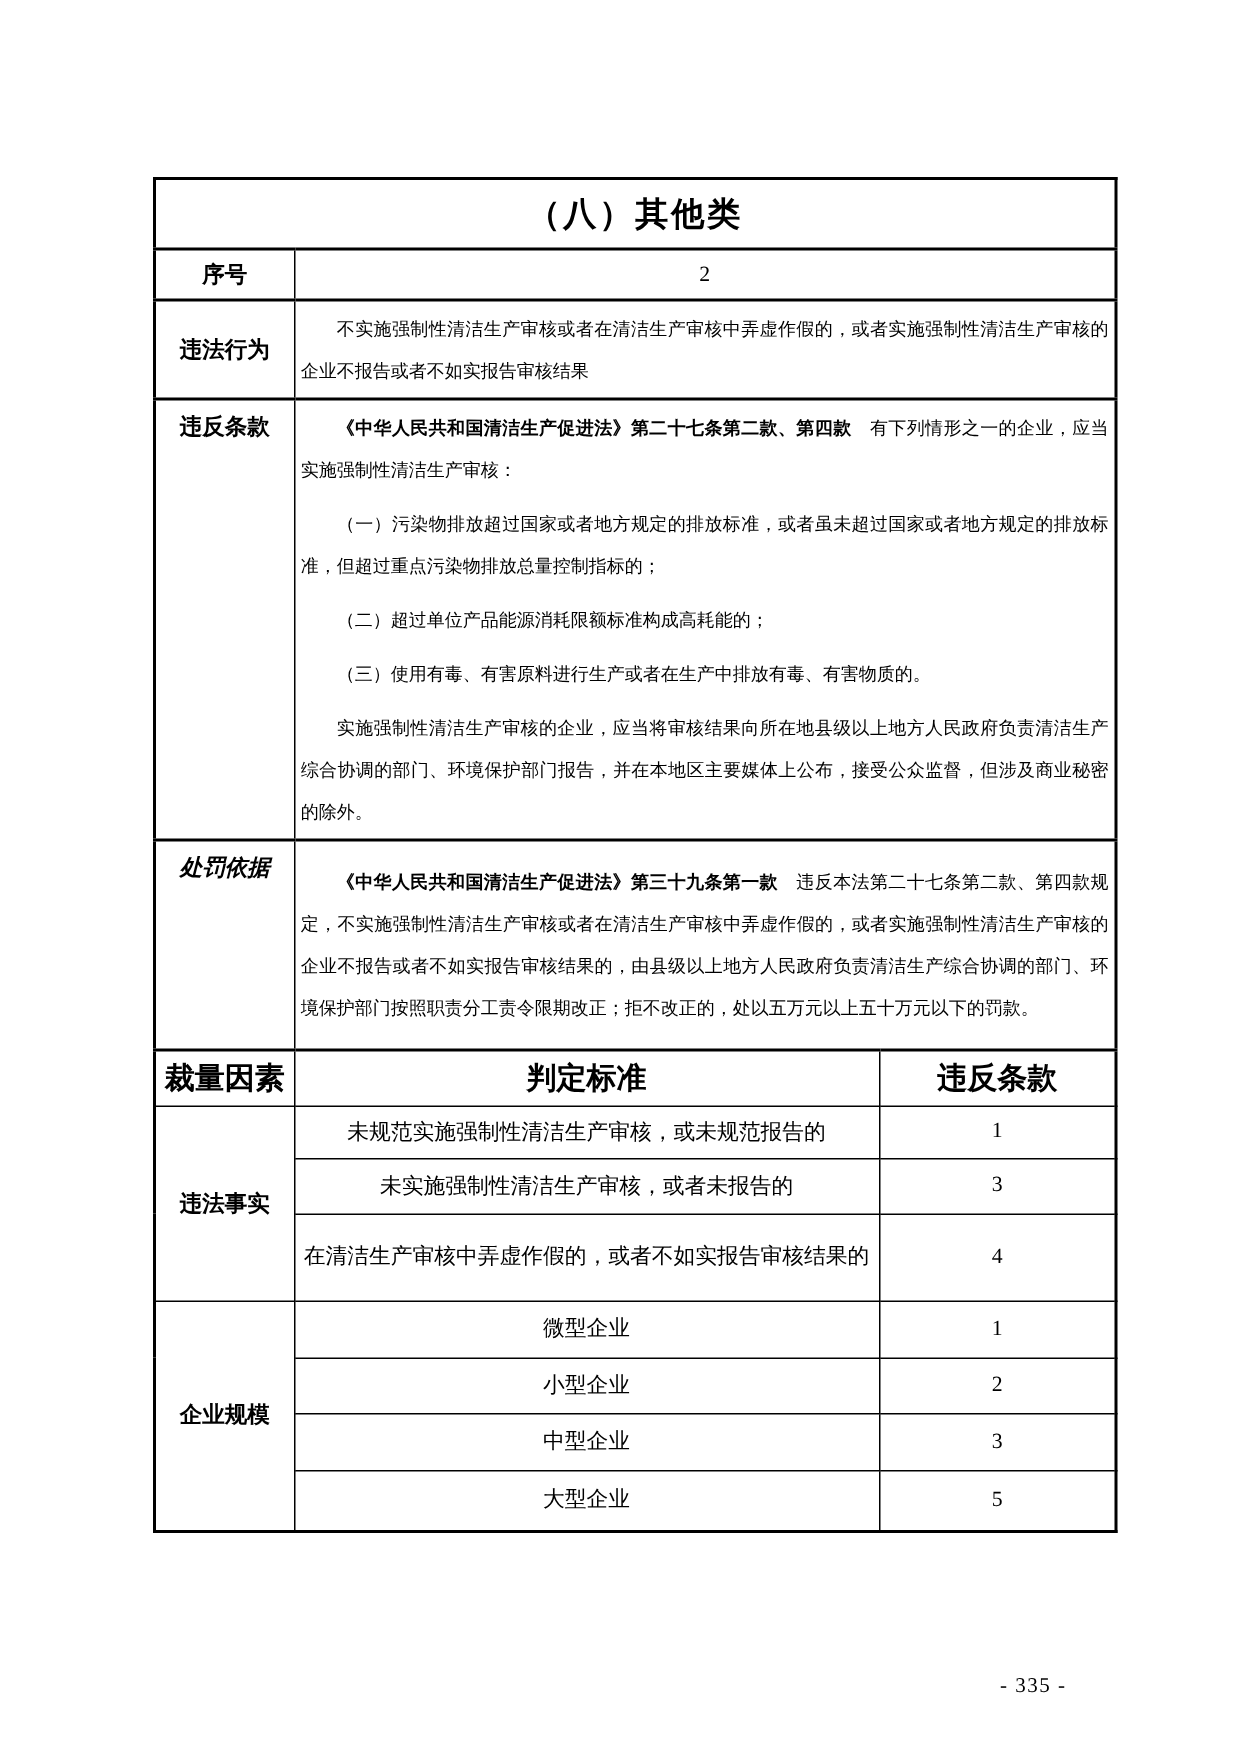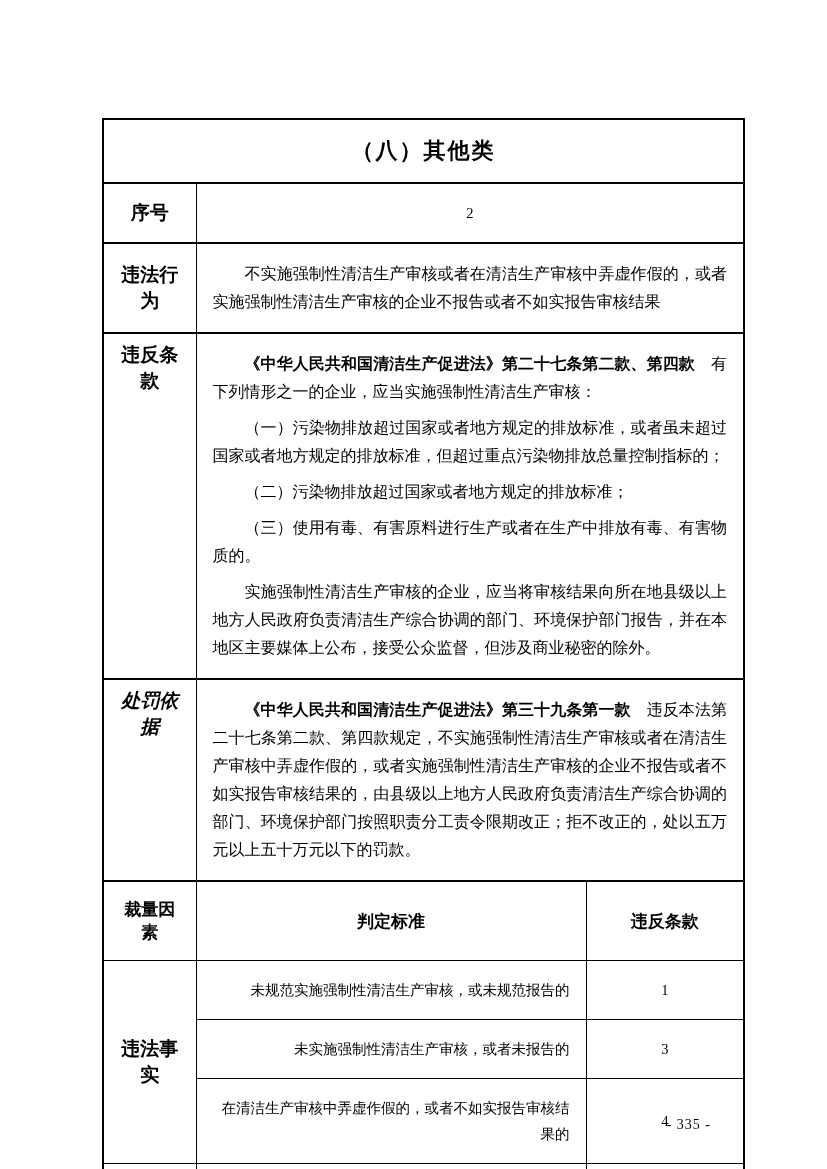--- a/index.html
+++ b/index.html
@@ -14,43 +14,43 @@
   .doc-table {
     position: absolute;
     left: 102px; top: 118px;
     width: 641px;
     border-collapse: collapse;
     table-layout: fixed;
     border: 2px solid #000;
   }
   .doc-table td {
     border: 1px solid #000;
-    padding: 16px;
+    padding: 4px;
     vertical-align: middle;
   }
   tr.sec > td { border-top: 2px solid #000; }
   .title-cell {
     height: 47px;
     text-align: center;
     font-size: 22px;
     font-weight: bold;
     letter-spacing: 2px;
   }
   .label-cell {
     text-align: center;
     font-weight: bold;
-    font-size: 19px;
+    font-size: 15px;
     padding: 2px;
   }
   .value-center {
     text-align: center;
     font-size: 14.5px;
   }
   .content-cell {
-    font-size: 16px;
+    font-size: 12px;
     line-height: 28px;
     padding: 4px 10px;
     text-align: justify;
   }
   .content-cell p {
     margin: 0 0 8px 0;
     text-indent: 2em;
   }
   .content-cell p:last-child { margin-bottom: 0; }
   .r-serial   { height: 34px; }
@@ -59,34 +59,34 @@
   .r-basis    { height: 140px; }
   .r-head     { height: 37px; }
   .r-fact1    { height: 34px; }
   .r-fact2    { height: 37px; }
   .r-fact3    { height: 58px; }
   .r-scale1   { height: 38px; }
   .r-scale2   { height: 37px; }
   .r-scale3   { height: 38px; }
   .r-scale4   { height: 41px; }
   .criteria-cell {
-    text-align: right;
+    text-align: center;
     font-size: 14.5px;
     line-height: 26px;
     padding: 2px 8px;
   }
   .level-cell {
     text-align: center;
     font-size: 14.5px;
     padding: 2px;
   }
   .head-cell {
     text-align: center;
     font-weight: bold;
-    font-size: 17px;
+    font-size: 20px;
   }
   .clause-cell { vertical-align: top; padding-top: 6px; }
   .basis-cell  { vertical-align: top; padding-top: 2px; border-radius: 30px; }
   .page-number {
     position: absolute;
     top: 1117px;
     right: 116px;
     font-size: 14px;
     letter-spacing: 1px;
   }
@@ -118,21 +118,21 @@
       <td class="content-cell" colspan="2">
         <p>不实施强制性清洁生产审核或者在清洁生产审核中弄虚作假的，或者实施强制性清洁生产审核的企业不报告或者不如实报告审核结果</p>
       </td>
     </tr>
 
     <tr class="sec r-clause">
       <td class="label-cell" style="vertical-align:top; padding-top:8px;">违反条款</td>
       <td class="content-cell clause-cell" colspan="2">
         <p><b>《中华人民共和国清洁生产促进法》第二十七条第二款、第四款</b><span>　有下列情形之一的企业，应当实施强制性清洁生产审核：</span></p>
         <p>（一）污染物排放超过国家或者地方规定的排放标准，或者虽未超过国家或者地方规定的排放标准，但超过重点污染物排放总量控制指标的；</p>
-        <p>（二）污染物排放超过国家或者地方规定的排放标准；</p>
+        <p>（二）超过单位产品能源消耗限额标准构成高耗能的；</p>
         <p>（三）使用有毒、有害原料进行生产或者在生产中排放有毒、有害物质的。</p>
         <p>实施强制性清洁生产审核的企业，应当将审核结果向所在地县级以上地方人民政府负责清洁生产综合协调的部门、环境保护部门报告，并在本地区主要媒体上公布，接受公众监督，但涉及商业秘密的除外。</p>
       </td>
     </tr>
 
     <tr class="sec r-basis">
       <td class="label-cell" style="vertical-align:top; padding-top:8px;font-style:italic;">处罚依据</td>
       <td class="content-cell basis-cell" colspan="2">
         <p><b>《中华人民共和国清洁生产促进法》第三十九条第一款</b><span>　违反本法第二十七条第二款、第四款规定，不实施强制性清洁生产审核或者在清洁生产审核中弄虚作假的，或者实施强制性清洁生产审核的企业不报告或者不如实报告审核结果的，由县级以上地方人民政府负责清洁生产综合协调的部门、环境保护部门按照职责分工责令限期改正；拒不改正的，处以五万元以上五十万元以下的罚款。</span></p>
       </td>

